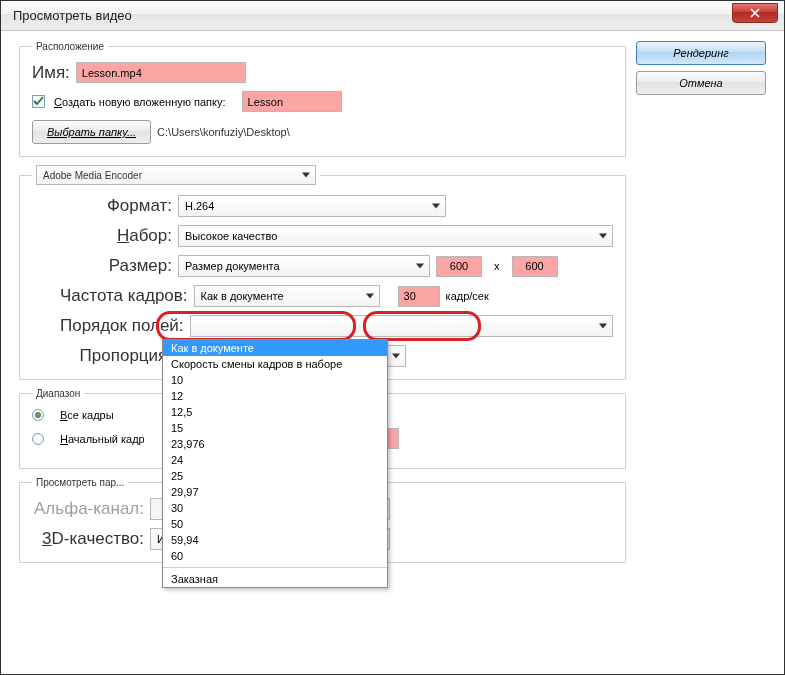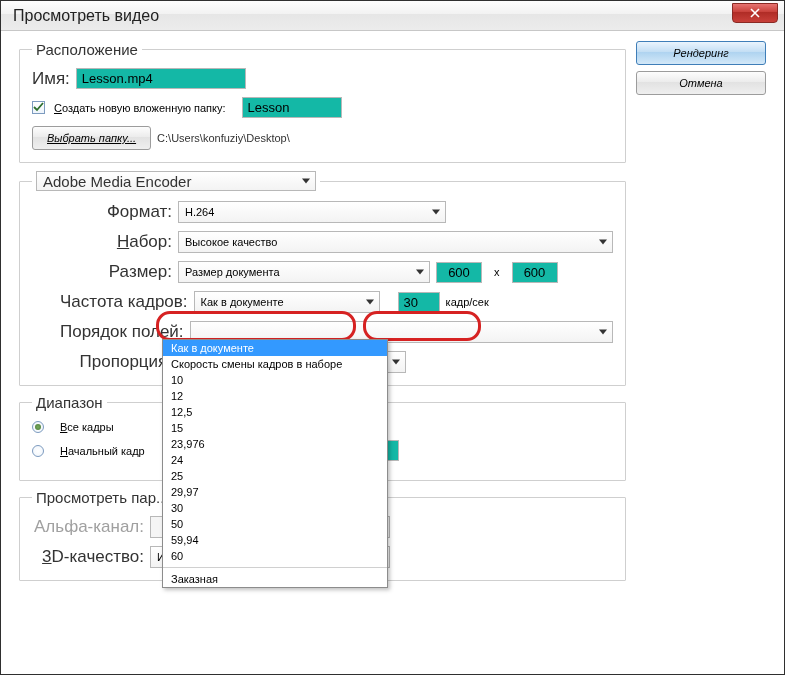--- a/index.html
+++ b/index.html
@@ -17,21 +17,21 @@
   }
   .titlebar {
     position: relative;
     height: 30px;
     background: linear-gradient(#fdfdfd,#f2f2f2 45%,#e6e6e6 46%,#ececec);
     border-bottom: 1px solid #c7c7c7;
     padding-left: 12px;
     display: flex;
     align-items: center;
   }
-  .titlebar .title { font-size: 16px; color: #222; }
+  .titlebar .title { font-size: 13px; color: #222; }
   .close-btn {
     position: absolute;
     right: 6px;
     top: 2px;
     width: 46px;
     height: 20px;
     border-radius: 0 0 4px 4px;
     background: linear-gradient(#e77471,#c8403a 45%,#b02c26 46%,#c8403a);
     border: 1px solid #8a2a24;
     display: flex;
@@ -52,45 +52,45 @@
   }
   .main-col { flex: 1; }
   .side-col { width: 130px; }
   fieldset {
     border: 1px solid #cfcfcf;
     border-radius: 1px;
     padding: 10px 12px 12px;
     margin: 0 0 8px;
     position: relative;
   }
-  legend { padding: 0 4px; color: #333; font-size: 15px; }
+  legend { padding: 0 4px; color: #333; font-size: 10px; }
   .row {
     display: flex;
     align-items: center;
     margin-bottom: 8px;
     gap: 6px;
   }
   .row:last-child { margin-bottom: 0; }
   .lbl {
     text-align: right;
     color: #333;
     font-size: 17px;
     flex-shrink: 0;
   }
   .lbl u { text-decoration: underline; }
   .lbl-name { min-width: 28px; }
   .lbl-right { min-width: 112px; }
   .lbl-disabled { color: #a0a0a0; }
   input.txt {
     border: 1px solid #b8b8b8;
-    background: #14b8a6;
+    background: #fca5a5;
     padding: 2px 5px;
     height: 21px;
     font-family: inherit;
-    font-size: 13px;
+    font-size: 11px;
   }
   .select {
     position: relative;
     border: 1px solid #b8b8b8;
     background: linear-gradient(#fff,#f3f3f3);
     height: 22px;
     padding: 0 20px 0 6px;
     display: flex;
     align-items: center;
     cursor: pointer;

